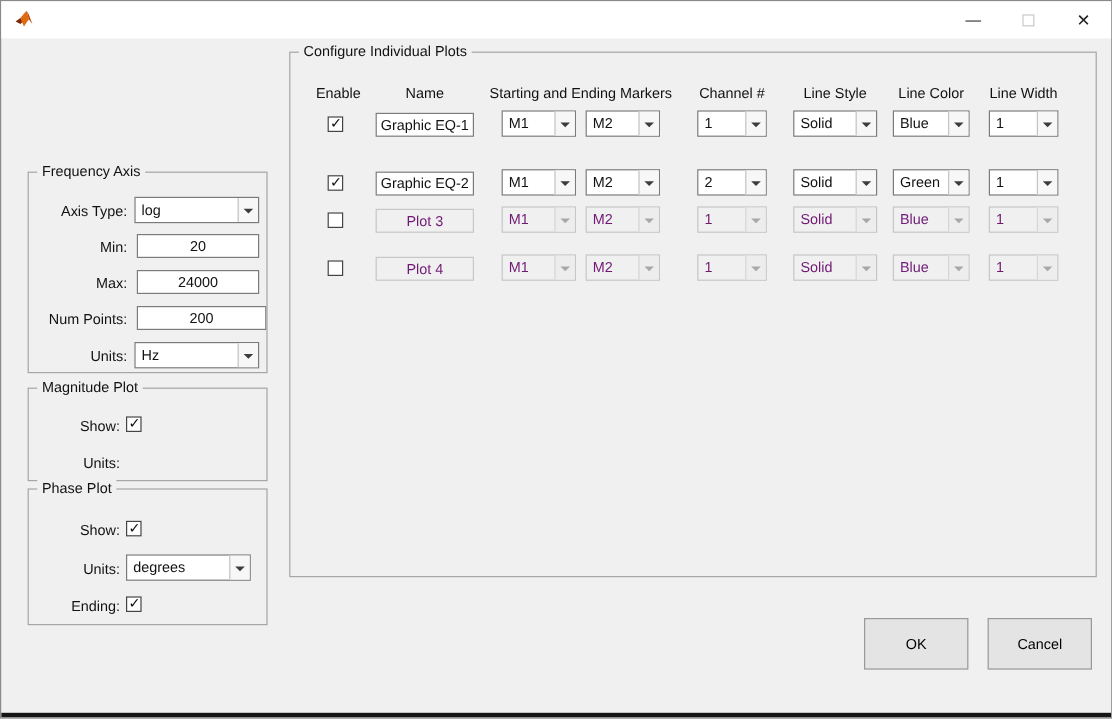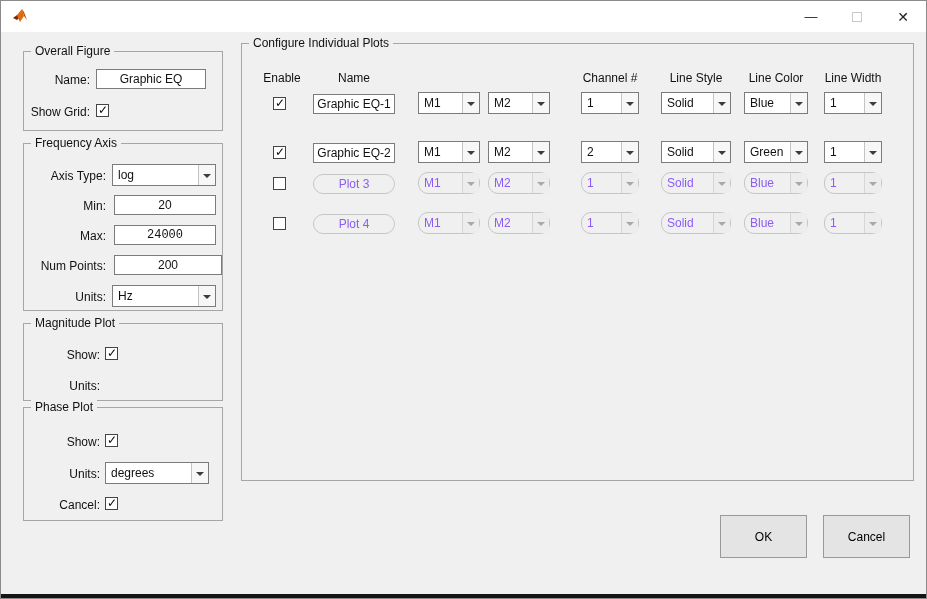--- a/index.html
+++ b/index.html
@@ -50,21 +50,21 @@
   .c-enable  { left:31px; top:5px; }
   .c-name    { left:71px; top:2px; width:82px; }
   .c-start   { left:176px; top:0; width:62px; }
   .c-end     { left:246px; top:0; width:62px; }
   .c-channel { left:339px; top:0; width:58px; }
   .c-style   { left:419px; top:0; width:70px; }
   .c-color   { left:502px; top:0; width:64px; }
   .c-width   { left:582px; top:0; width:58px; }
 
   .plot-row.disabled .field,
-  .plot-row.disabled .combo { background:#f0f0f0; border-color:#c6c6c6; color:#8b5cf6;border-radius:10px; }
+  .plot-row.disabled .combo { background:#f0f0f0; border-color:#c6c6c6; color:#701a75; }
   .plot-row.disabled .combo-arrow { background:#ededed; border-left-color:#d6d6d6; }
   .plot-row.disabled .combo-arrow::after { border-top-color:#a8a8a8; }
 
   
   .btn { position:absolute; width:87px; height:43px; background:#e4e4e4;
          border:1px solid #999; display:flex; align-items:center; justify-content:center;
          font-size:12px; color:#000; }
 </style>
 </head>
 <body>
@@ -78,42 +78,35 @@
       <polygon points="5,7 10,1 12,8 8,14 6,10" fill="#e06a10"></polygon>
       <polygon points="10,1 12,8 15,12 12,4" fill="#b84a0c"></polygon>
     </svg>
     <div class="win-btn min">—</div>
     <div class="win-btn max">
       <span class="max-square"></span>
     </div>
     <div class="win-btn close">✕</div>
   </div>
 
-  <div class="panel" style="left:22px; top:50px; width:200px; height:80px;">
-    <span class="legend">Overall Figure</span>
-    <span class="lbl" style="left:4px; top:21px; width:62px;">Name:</span>
-    <div class="field" style="left:72px; top:17px; width:110px;">Graphic EQ</div>
-    <span class="lbl" style="left:4px; top:53px; width:62px;">Show Grid:</span>
-    <span class="checkbox checked" style="left:72px; top:52px;"></span>
-  </div>
 
   <div class="panel" style="left:22px; top:142px; width:200px; height:168px;">
     <span class="legend">Frequency Axis</span>
 
     <span class="lbl" style="left:4px; top:25px; width:78px;">Axis Type:</span>
     <div class="combo" style="left:88px; top:20px; width:104px;">
       <span class="combo-text">log</span>
       <span class="combo-arrow"></span>
     </div>
 
     <span class="lbl" style="left:4px; top:55px; width:78px;">Min:</span>
     <div class="field" style="left:90px; top:51px; width:102px;">20</div>
 
     <span class="lbl" style="left:4px; top:85px; width:78px;">Max:</span>
-    <div class="field" style="left:90px; top:81px; width:102px;font-family:Liberation Mono, monospace;">24000</div>
+    <div class="field" style="left:90px; top:81px; width:102px;">24000</div>
 
     <span class="lbl" style="left:4px; top:115px; width:78px;">Num Points:</span>
     <div class="field" style="left:90px; top:111px; width:108px;">200</div>
 
     <span class="lbl" style="left:4px; top:146px; width:78px;">Units:</span>
     <div class="combo" style="left:88px; top:141px; width:104px;">
       <span class="combo-text">Hz</span>
       <span class="combo-arrow"></span>
     </div>
   </div>
@@ -127,29 +120,30 @@
 
   <div class="panel" style="left:22px; top:406px; width:200px; height:114px;">
     <span class="legend">Phase Plot</span>
     <span class="lbl" style="left:4px; top:27px; width:72px;">Show:</span>
     <span class="checkbox checked" style="left:81px; top:26px;"></span>
     <span class="lbl" style="left:4px; top:59px; width:72px;">Units:</span>
     <div class="combo" style="left:81px; top:54px; width:104px;">
       <span class="combo-text">degrees</span>
       <span class="combo-arrow"></span>
     </div>
-    <span class="lbl" style="left:4px; top:90px; width:72px;">Cancel:</span>
+    <span class="lbl" style="left:4px; top:90px; width:72px;">Ending:</span>
     <span class="checkbox checked" style="left:81px; top:89px;"></span>
   </div>
 
   <div class="panel" style="left:240px; top:42px; width:673px; height:438px;">
     <span class="legend">Configure Individual Plots</span>
 
     <span class="col-h" style="left:10px;  top:27px; width:60px;">Enable</span>
     <span class="col-h" style="left:60px;  top:27px; width:104px;">Name</span>
+    <span class="col-h" style="left:140px; top:27px; width:204px;">Starting and Ending Markers</span>
     <span class="col-h" style="left:328px; top:27px; width:80px;">Channel #</span>
     <span class="col-h" style="left:414px; top:27px; width:80px;">Line Style</span>
     <span class="col-h" style="left:494px; top:27px; width:80px;">Line Color</span>
     <span class="col-h" style="left:571px; top:27px; width:80px;">Line Width</span>
 
     <div class="plot-row" style="top:48px;">
       <span class="checkbox c-enable checked"></span>
       <div class="field c-name">Graphic EQ-1</div>
       <div class="combo c-start">
         <span class="combo-text">M1</span>

